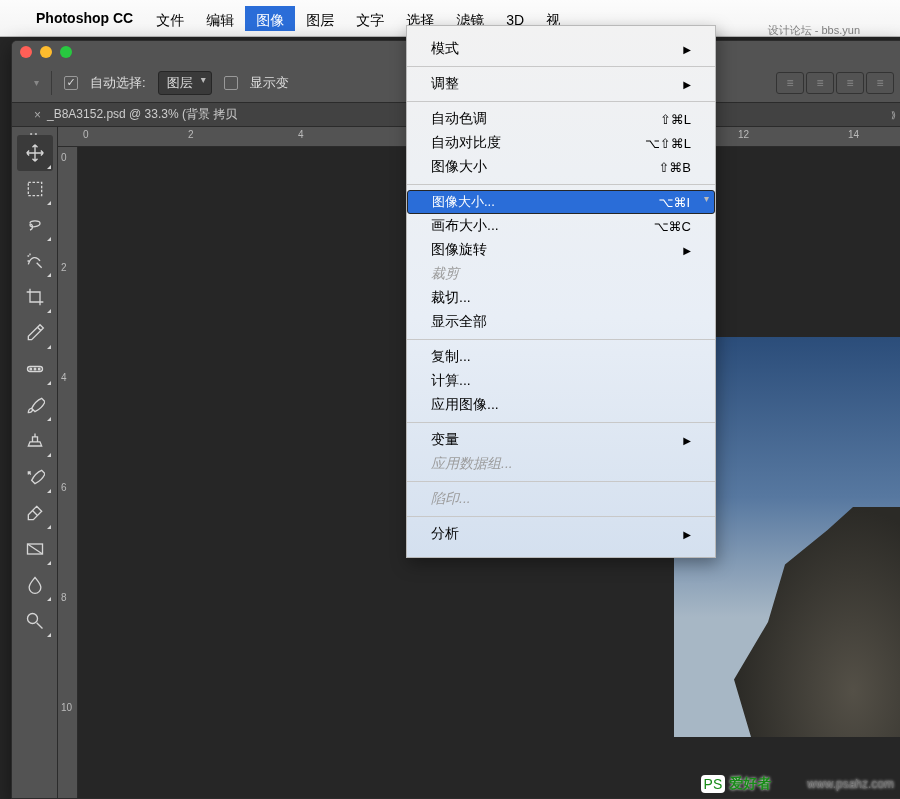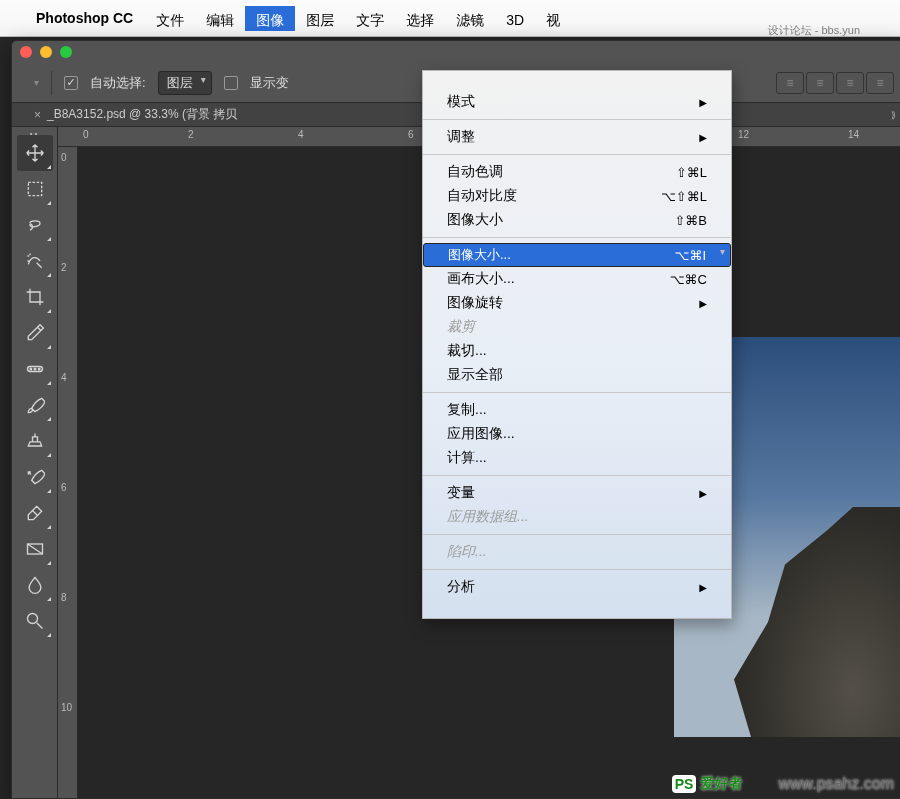--- a/index.html
+++ b/index.html
@@ -40,33 +40,33 @@
   .canvaswrap{flex:1;position:relative;background:#262626;}
   .hruler{height:20px;background:#535353;border-bottom:1px solid #2b2b2b;position:relative;font-size:10px;color:#bbb;}
   .hruler .tick{position:absolute;top:2px;}
   .vruler{position:absolute;left:0;top:20px;bottom:0;width:20px;background:#535353;border-right:1px solid #2b2b2b;font-size:10px;color:#bbb;}
   .vruler .tick{position:absolute;left:3px;}
   .canvas{position:absolute;left:20px;top:20px;right:0;bottom:0;background:#262626;}
   .photo{position:absolute;right:0;top:190px;width:230px;height:400px;background:linear-gradient(#2b4d7a 0%,#5778a0 40%,#a7b7c5 70%);}
   .rock{position:absolute;right:0;bottom:0;width:170px;height:230px;background:radial-gradient(ellipse at 70% 80%,#545047,#2b2a26 70%);clip-path:polygon(10% 100%,0 75%,20% 50%,30% 25%,55% 10%,70% 0,100% 0,100% 100%);}
 
   
-  .ddmenu{position:absolute;left:422px;top:25px;width:310px;background:linear-gradient(#f2f2f2 0%,#e8eef6 55%,#d4e0ef 100%);border:1px solid #b9b9b9;box-shadow:2px 6px 16px rgba(0,0,0,.35);padding:19px 0;font-size:14px;color:#000;margin-top:45px;}
+  .ddmenu{position:absolute;left:406px;top:25px;width:310px;background:linear-gradient(#f2f2f2 0%,#e8eef6 55%,#d4e0ef 100%);border:1px solid #b9b9b9;box-shadow:2px 6px 16px rgba(0,0,0,.35);padding:11px 0;font-size:14px;color:#000;}
   .mrow{height:24px;display:flex;align-items:center;padding:0 24px 0 24px;position:relative;}
   .mrow.disabled{color:#9c9c9c;font-style:italic;}
   .mrow.sel{background:#2a6dd8;color:#fff;}
   .mrow .sc{margin-left:auto;font-size:13px;}
   .mrow .sub{margin-left:auto;font-size:10px;}
   .msep{height:1px;background:#c8c8c8;margin:5px 0;}
 
   
   .wmtop{position:absolute;top:23px;right:40px;font-size:11px;color:rgba(0,0,0,.5);}
   .wmbot{position:absolute;right:6px;bottom:6px;display:flex;align-items:center;gap:4px;color:#178a17;font-size:14px;font-weight:bold;text-shadow:0 0 3px #fff;}
-  .wmbot .ps{background:#fff;color:#178a17;border-radius:4px;padding:1px 3px;font-weight:bold;}
-  .wmbot .url{font-size:16px;font-weight:normal;color:#666;padding-left:32px;}
+  .wmbot .ps{background:#fff;color:#178a17;border-radius:4px;padding:1px 3px;font-weight:normal;}
+  .wmbot .url{font-size:12px;font-weight:normal;color:#666;padding-left:32px;}
 </style>
 </head>
 <body>
 
 <div class="menubar">
   <span class="apple"></span>
   <span class="appname">Photoshop CC</span>
   <span class="mitem">文件</span>
   <span class="mitem">编辑</span>
   <span class="mitem active">图像</span>
@@ -284,24 +284,24 @@
       <span>裁切...</span>
     </div>
     <div class="mrow">
       <span>显示全部</span>
     </div>
     <div class="msep"></div>
     <div class="mrow">
       <span>复制...</span>
     </div>
     <div class="mrow">
+      <span>计算...</span>
+    </div>
+    <div class="mrow">
       <span>应用图像...</span>
-    </div>
-    <div class="mrow">
-      <span>计算...</span>
     </div>
     <div class="msep"></div>
     <div class="mrow">
       <span>变量</span>
       <span class="sub">▶</span>
     </div>
     <div class="mrow disabled">
       <span>应用数据组...</span>
     </div>
     <div class="msep"></div>

